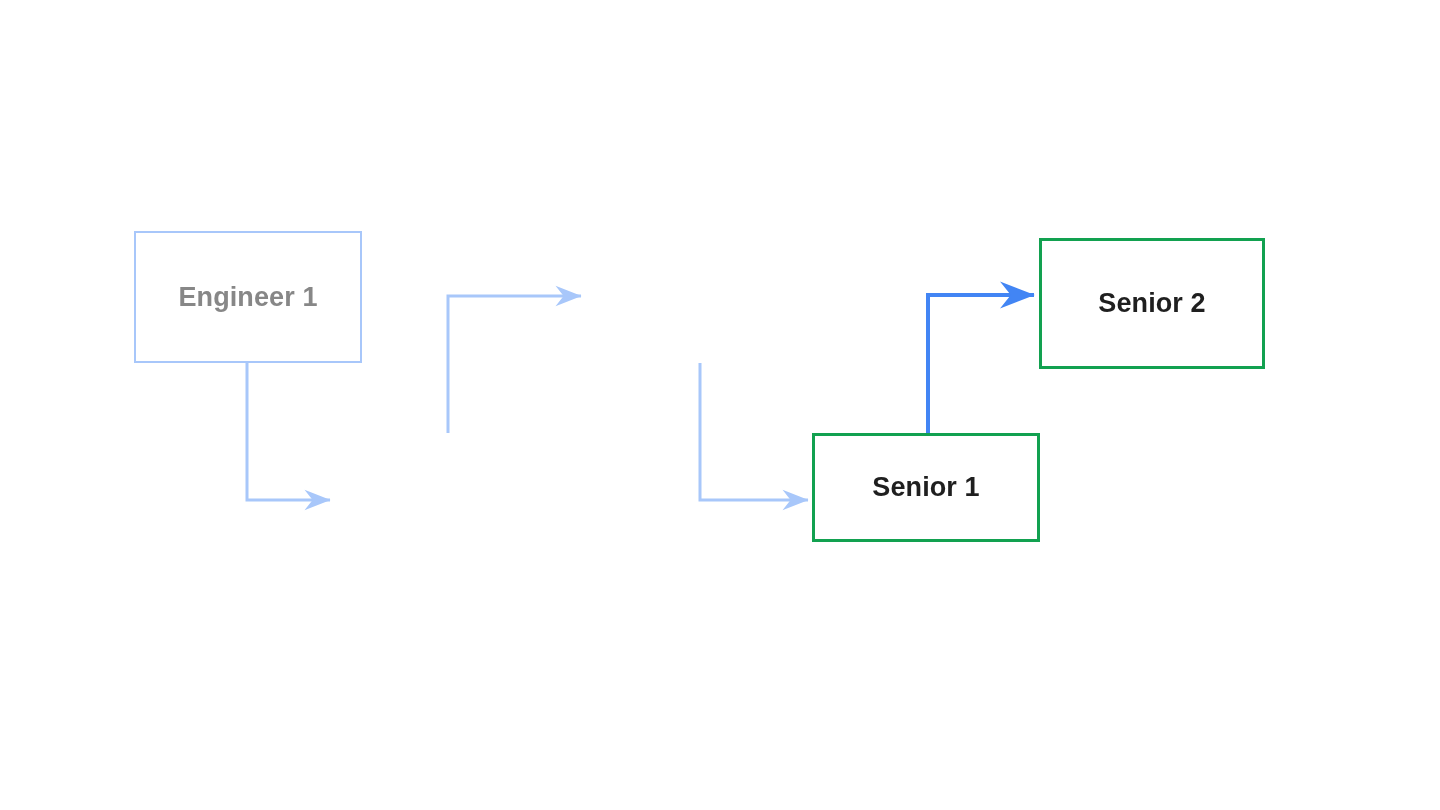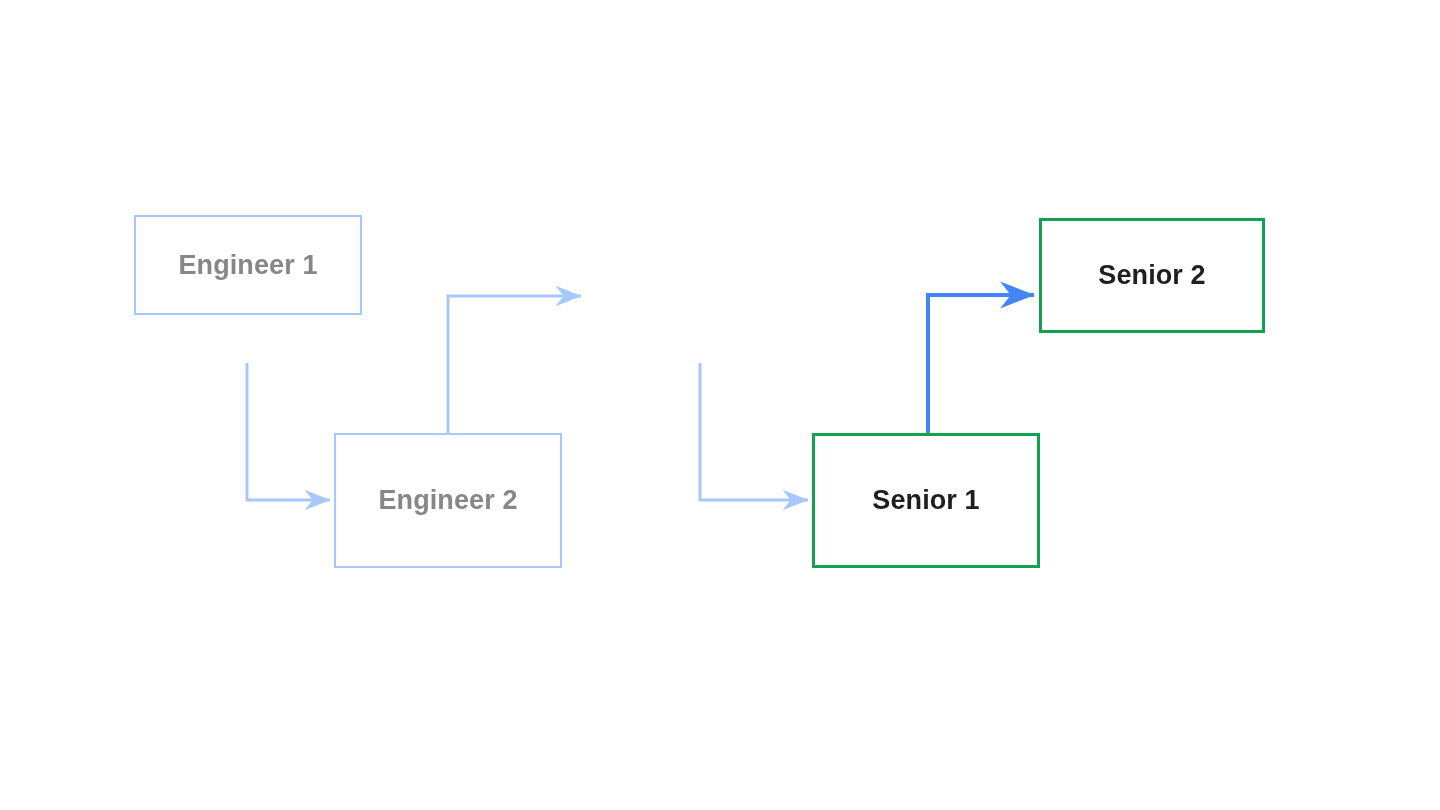--- a/index.html
+++ b/index.html
@@ -71,30 +71,27 @@
 
     <path fill="none" stroke="#a8c7fa" stroke-width="3" stroke-linecap="butt" stroke-linejoin="miter" marker-end="url(#arrow-faded)" d="M 247 363 L 247 500 L 330 500"></path>
 
     <path fill="none" stroke="#a8c7fa" stroke-width="3" stroke-linecap="butt" stroke-linejoin="miter" marker-end="url(#arrow-faded)" d="M 448 433 L 448 296 L 581 296"></path>
 
     <path fill="none" stroke="#a8c7fa" stroke-width="3" stroke-linecap="butt" stroke-linejoin="miter" marker-end="url(#arrow-faded)" d="M 700 363 L 700 500 L 808 500"></path>
 
     <path fill="none" stroke="#4285f4" stroke-width="4" stroke-linecap="butt" stroke-linejoin="miter" marker-end="url(#arrow-active)" d="M 928 433 L 928 295 L 1034 295"></path>
   </svg>
 
-  <div class="node faded" id="node-engineer1" style="left: 134px; top: 215px; width: 228px; height: 100px;">
+  <div class="node faded" id="node-engineer1" style="left: 134px; top: 231px; width: 228px; height: 132px;">
     <span class="node-label">Engineer 1</span>
   </div>
 
-  <div class="node faded" id="node-engineer2" style="left: 334px; top: 433px; width: 228px; height: 135px;">
-    <span class="node-label">Engineer 2</span>
-  </div>
 
 
-  <div class="node highlight" id="node-senior1" style="left: 812px; top: 433px; width: 228px; height: 135px;">
+  <div class="node highlight" id="node-senior1" style="left: 812px; top: 433px; width: 228px; height: 109px;">
     <span class="node-label">Senior 1</span>
   </div>
 
-  <div class="node highlight" id="node-senior2" style="left: 1039px; top: 218px; width: 226px; height: 115px;">
+  <div class="node highlight" id="node-senior2" style="left: 1039px; top: 238px; width: 226px; height: 131px;">
     <span class="node-label">Senior 2</span>
   </div>
 
 </div>
 
 </body></html>

